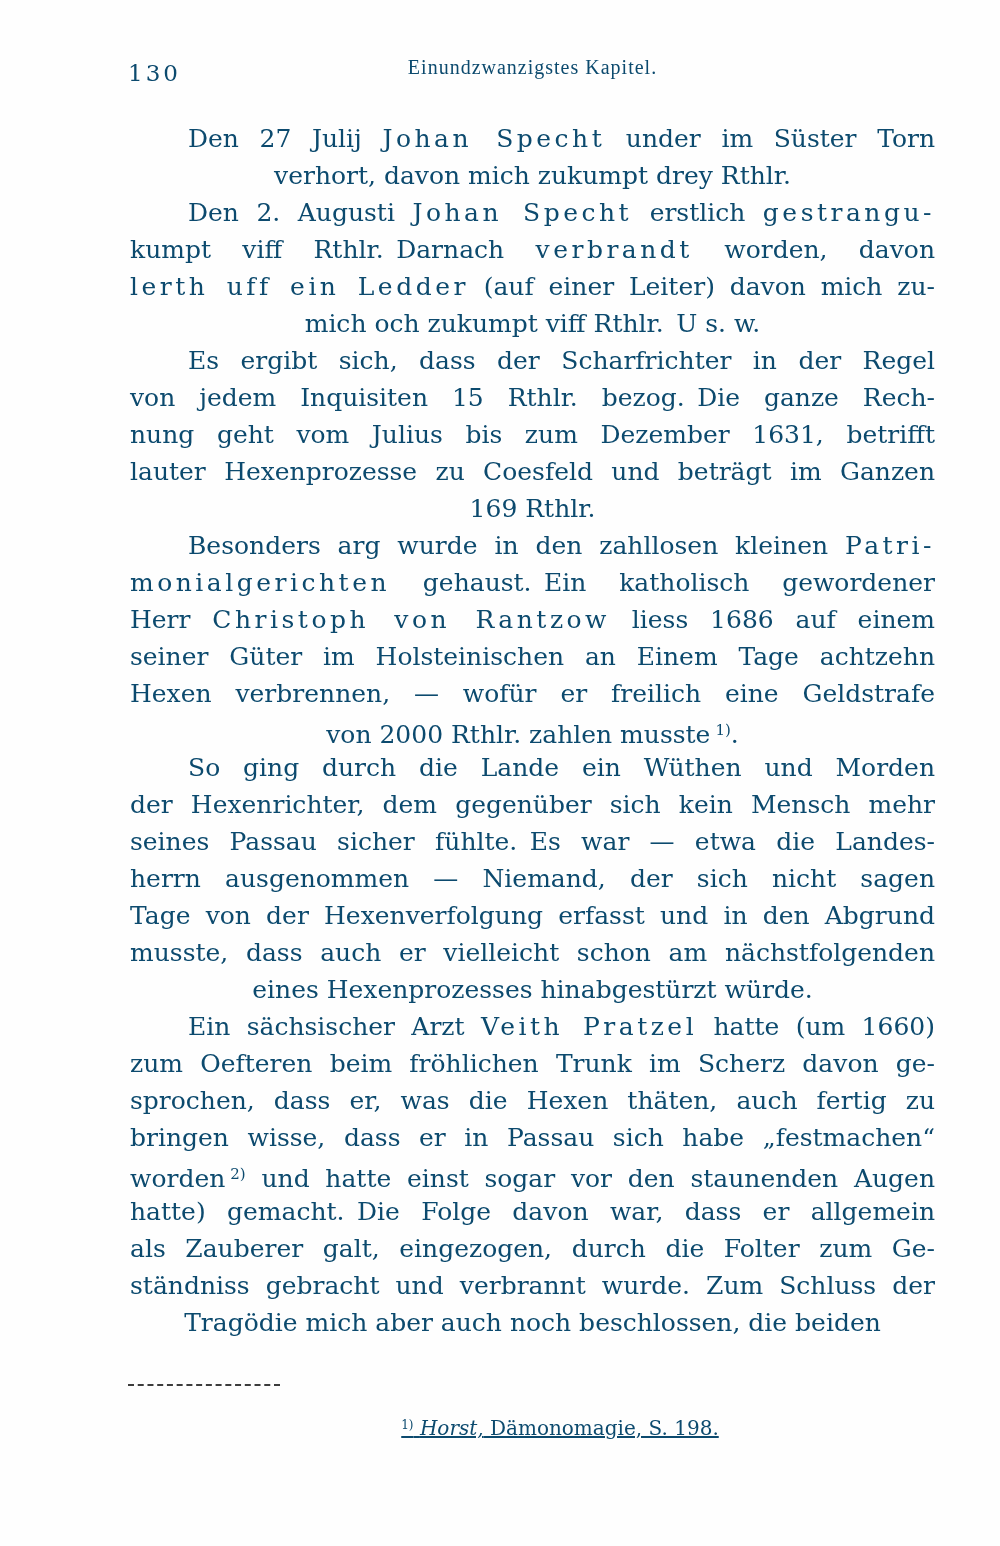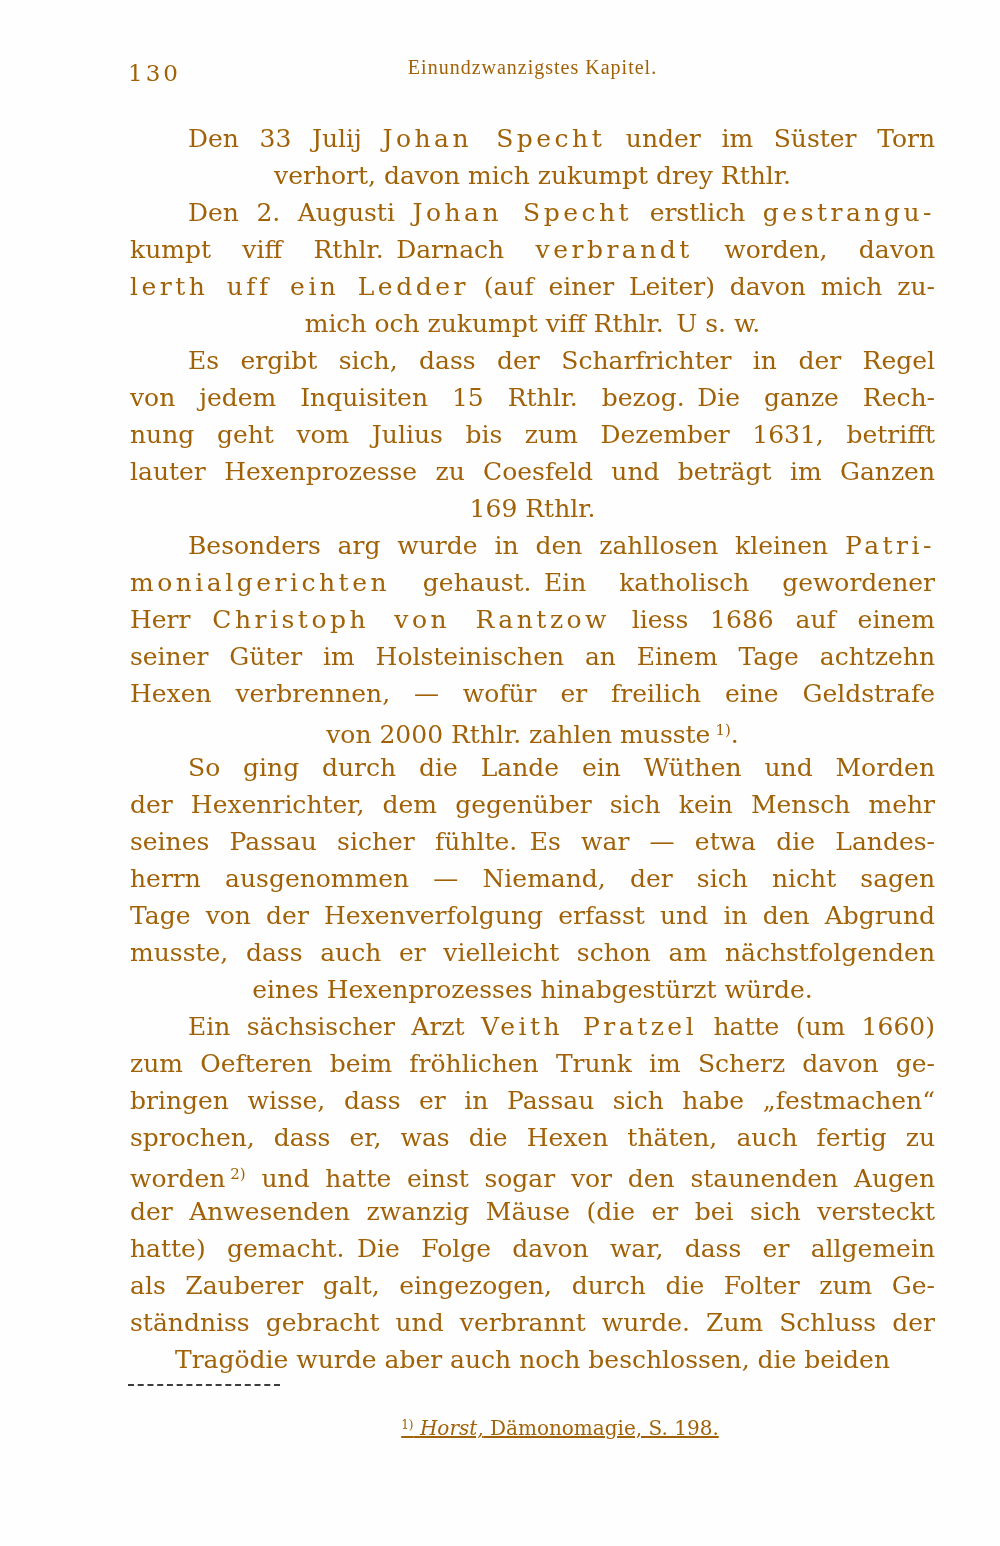--- a/index.html
+++ b/index.html
@@ -2,21 +2,21 @@
 <html><head>
 <meta charset="utf-8">
 <style>
   * { margin: 0; padding: 0; box-sizing: border-box; }
   html, body { background: #ffffff; }
   .page {
     position: relative;
     width: 1000px;
     height: 1546px;
     background: #fefefe;
-    color: #a16207;
+    color: #0c4a6e;
     font-family: "DejaVu Serif", "Liberation Serif", serif;
     overflow: hidden;
   }
   
   .header {
     position: absolute;
     top: 56px;
     left: 130px;
     width: 805px;
     height: 30px;
@@ -92,21 +92,21 @@
 
 <div class="page">
 
   <div class="header">
     <span class="page-num">130</span>
     <div class="running-title">Einundzwanzigstes Kapitel.</div>
   </div>
 
   <div class="body-text">
       <div class="paragraph">
-        <div class="line justify indent"><span class="seg-plain">Den 33 Julij </span><span class="seg-sperr">Johan Specht</span><span class="seg-plain"> under im Süster Torn</span></div>
+        <div class="line justify indent"><span class="seg-plain">Den 27 Julij </span><span class="seg-sperr">Johan Specht</span><span class="seg-plain"> under im Süster Torn</span></div>
         <div class="line"><span class="seg-plain">verhort, davon mich zukumpt drey Rthlr.</span></div>
       </div>
       <div class="paragraph">
         <div class="line justify indent"><span class="seg-plain">Den 2. Augusti </span><span class="seg-sperr">Johan Specht</span><span class="seg-plain"> erstlich </span><span class="seg-sperr">gestrangu-</span></div>
         <div class="line justify"><span class="seg-plain">kumpt viff Rthlr. Darnach </span><span class="seg-sperr">verbrandt</span><span class="seg-plain"> worden, davon</span></div>
         <div class="line justify"><span class="seg-sperr">lerth uff ein Ledder</span><span class="seg-plain"> (auf einer Leiter) davon mich zu-</span></div>
         <div class="line"><span class="seg-plain">mich och zukumpt viff Rthlr. U s. w.</span></div>
       </div>
       <div class="paragraph">
         <div class="line justify indent"><span class="seg-plain">Es ergibt sich, dass der Scharfrichter in der Regel</span></div>
@@ -128,28 +128,27 @@
         <div class="line justify"><span class="seg-plain">der Hexenrichter, dem gegenüber sich kein Mensch mehr</span></div>
         <div class="line justify"><span class="seg-plain">seines Passau sicher fühlte. Es war — etwa die Landes-</span></div>
         <div class="line justify"><span class="seg-plain">herrn ausgenommen — Niemand, der sich nicht sagen</span></div>
         <div class="line justify"><span class="seg-plain">Tage von der Hexenverfolgung erfasst und in den Abgrund</span></div>
         <div class="line justify"><span class="seg-plain">musste, dass auch er vielleicht schon am nächstfolgenden</span></div>
         <div class="line"><span class="seg-plain">eines Hexenprozesses hinabgestürzt würde.</span></div>
       </div>
       <div class="paragraph">
         <div class="line justify indent"><span class="seg-plain">Ein sächsischer Arzt </span><span class="seg-sperr">Veith Pratzel</span><span class="seg-plain"> hatte (um 1660)</span></div>
         <div class="line justify"><span class="seg-plain">zum Oefteren beim fröhlichen Trunk im Scherz davon ge-</span></div>
+        <div class="line justify"><span class="seg-plain">sprochen, dass er, was die Hexen thäten, auch fertig zu</span></div>
         <div class="line justify"><span class="seg-plain">bringen wisse, dass er in Passau sich habe „festmachen“</span></div>
-        <div class="line justify"><span class="seg-plain">sprochen, dass er, was die Hexen thäten, auch fertig zu</span></div>
         <div class="line justify"><span class="seg-plain">worden </span><span class="seg-sup">2)</span><span class="seg-plain"> und hatte einst sogar vor den staunenden Augen</span></div>
-        <div class="line justify"><span class="seg-plain">der Anwesenden zwanzig Mäuse (die er bei sich versteckt</span></div>
         <div class="line justify"><span class="seg-plain">hatte) gemacht. Die Folge davon war, dass er allgemein</span></div>
         <div class="line justify"><span class="seg-plain">als Zauberer galt, eingezogen, durch die Folter zum Ge-</span></div>
         <div class="line justify"><span class="seg-plain">ständniss gebracht und verbrannt wurde. Zum Schluss der</span></div>
-        <div class="line"><span class="seg-plain">Tragödie wurde aber auch noch beschlossen, die beiden</span></div>
+        <div class="line"><span class="seg-plain">Tragödie mich aber auch noch beschlossen, die beiden</span></div>
       </div>
     </div>
 
   <div class="footnote-divider"></div>
 
   <div class="footnotes">
       <div class="paragraph">
         <div class="line indent"><span class="seg-sup">1)</span><span class="seg-plain"> </span><span class="seg-italic">Horst,</span><span class="seg-plain"> Dämonomagie, S. 198.</span></div>
       </div>
     </div>

